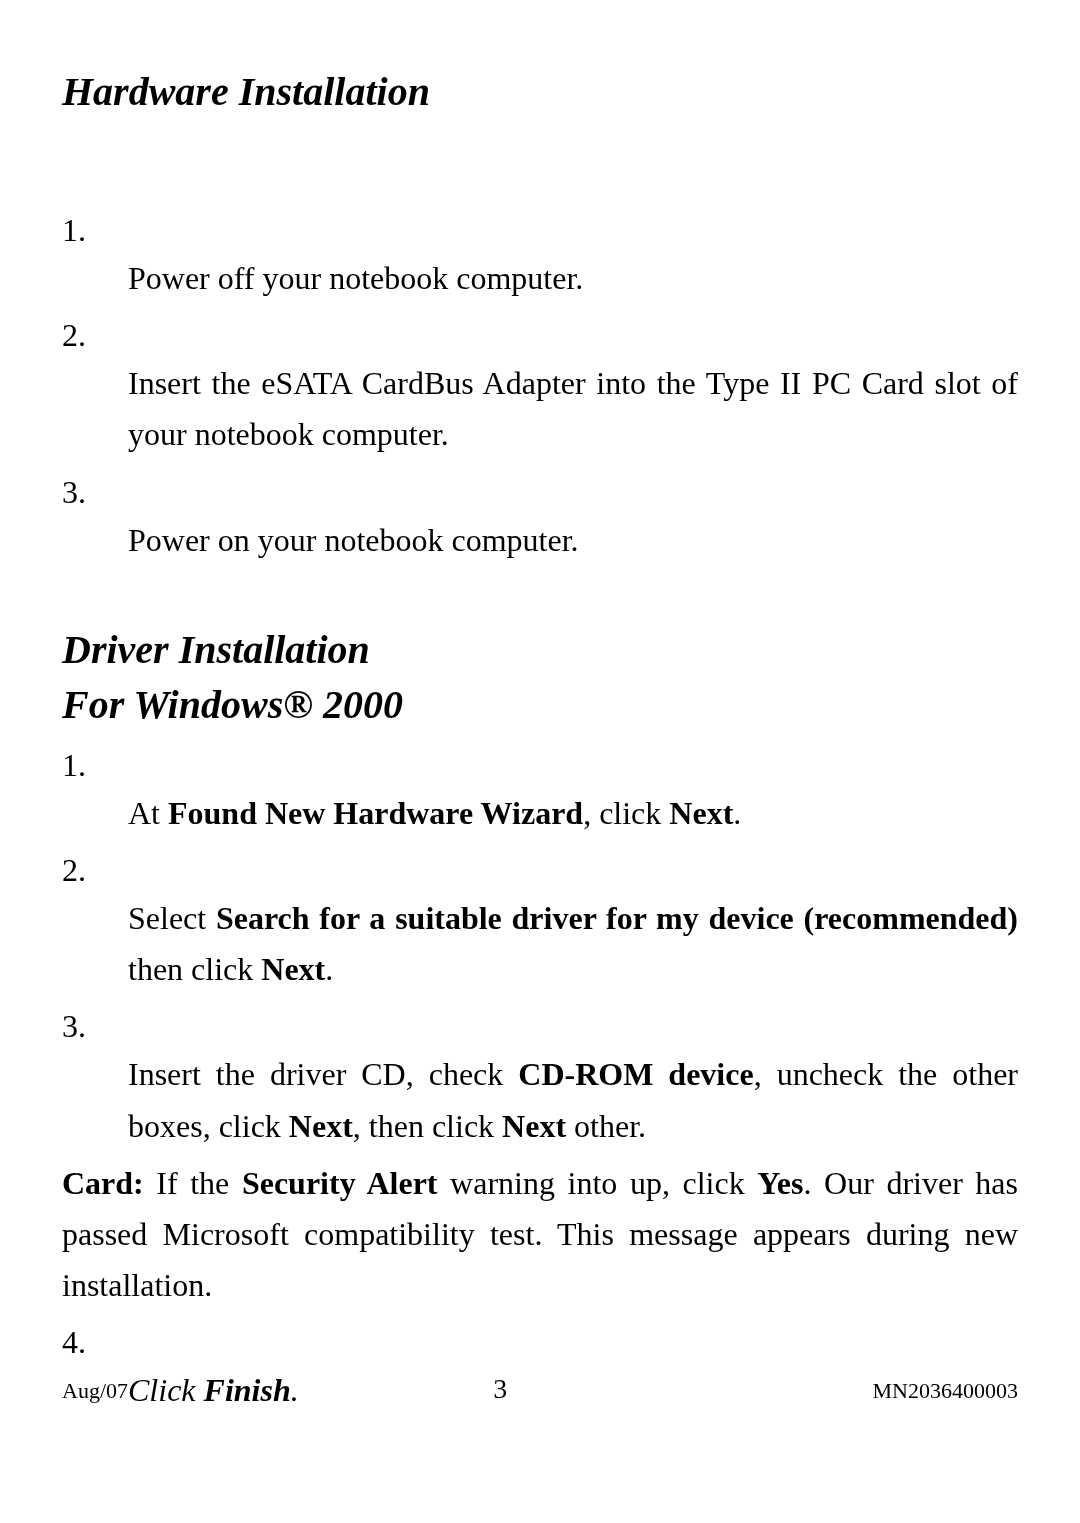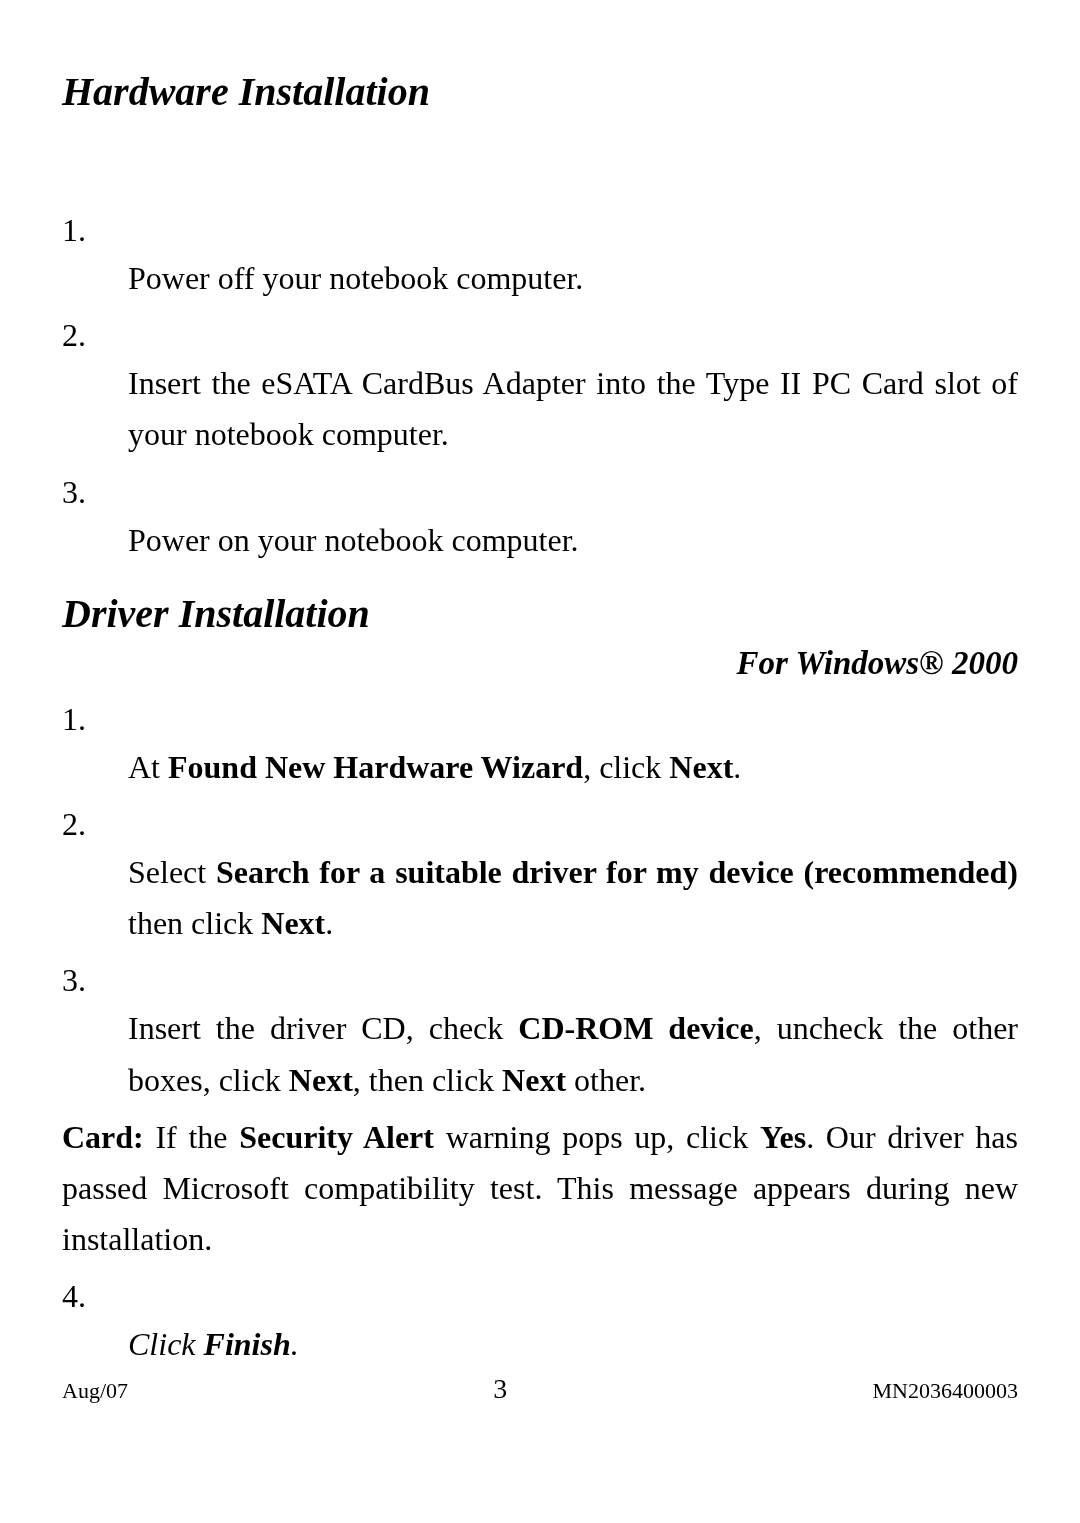--- a/index.html
+++ b/index.html
@@ -17,28 +17,27 @@
       padding: 68px 62px 0 62px;
     }
     .heading-1 {
       font-size: 40px;
       font-weight: bold;
       font-style: italic;
       margin-bottom: 90px;
     }
     .heading-1.driver {
       margin-bottom: 8px;
-      margin-top: 24px;
+      margin-top: 60px;
     }
     .heading-2 {
-      font-size: 33px;
+      font-size: 40px;
       font-weight: bold;
       font-style: italic;
       margin-bottom: 12px;
-      text-align: right;
     }
     .ordered-list {
       list-style: none;
       counter-reset: item;
     }
     .list-item {
       font-size: 32px;
       line-height: 1.6;
       display: flex;
       margin-bottom: 6px;
@@ -115,21 +114,21 @@
   </li>
   <li class="list-item">
     <span class="num">3.</span>
     <span class="content">
       <span>Insert the driver CD, check </span><span class="bold">CD-ROM device</span><span>, uncheck the other boxes, click </span><span class="bold">Next</span><span>, then click </span><span class="bold">Next</span><span> other.</span>
     </span>
   </li>
 </ol>
 
 <p class="note-paragraph">
-  <span class="bold">Card:</span><span> If the </span><span class="bold">Security Alert</span><span> warning pops up, click </span><span class="bold">Yes</span><span>. Our driver has passed Microsoft compatibility test. This message appears during new installation.</span>
+  <span class="bold">Card:</span><span> If the </span><span class="bold">Security Alert</span><span> warning into up, click </span><span class="bold">Yes</span><span>. Our driver has passed Microsoft compatibility test. This message appears during new installation.</span>
 </p>
 
 <ol class="ordered-list">
   <li class="list-item">
     <span class="num">4.</span>
     <span class="content" style="text-align:left;font-style:italic;">
       <span>Click </span><span class="bold">Finish</span><span>.</span>
     </span>
   </li>
 </ol>

